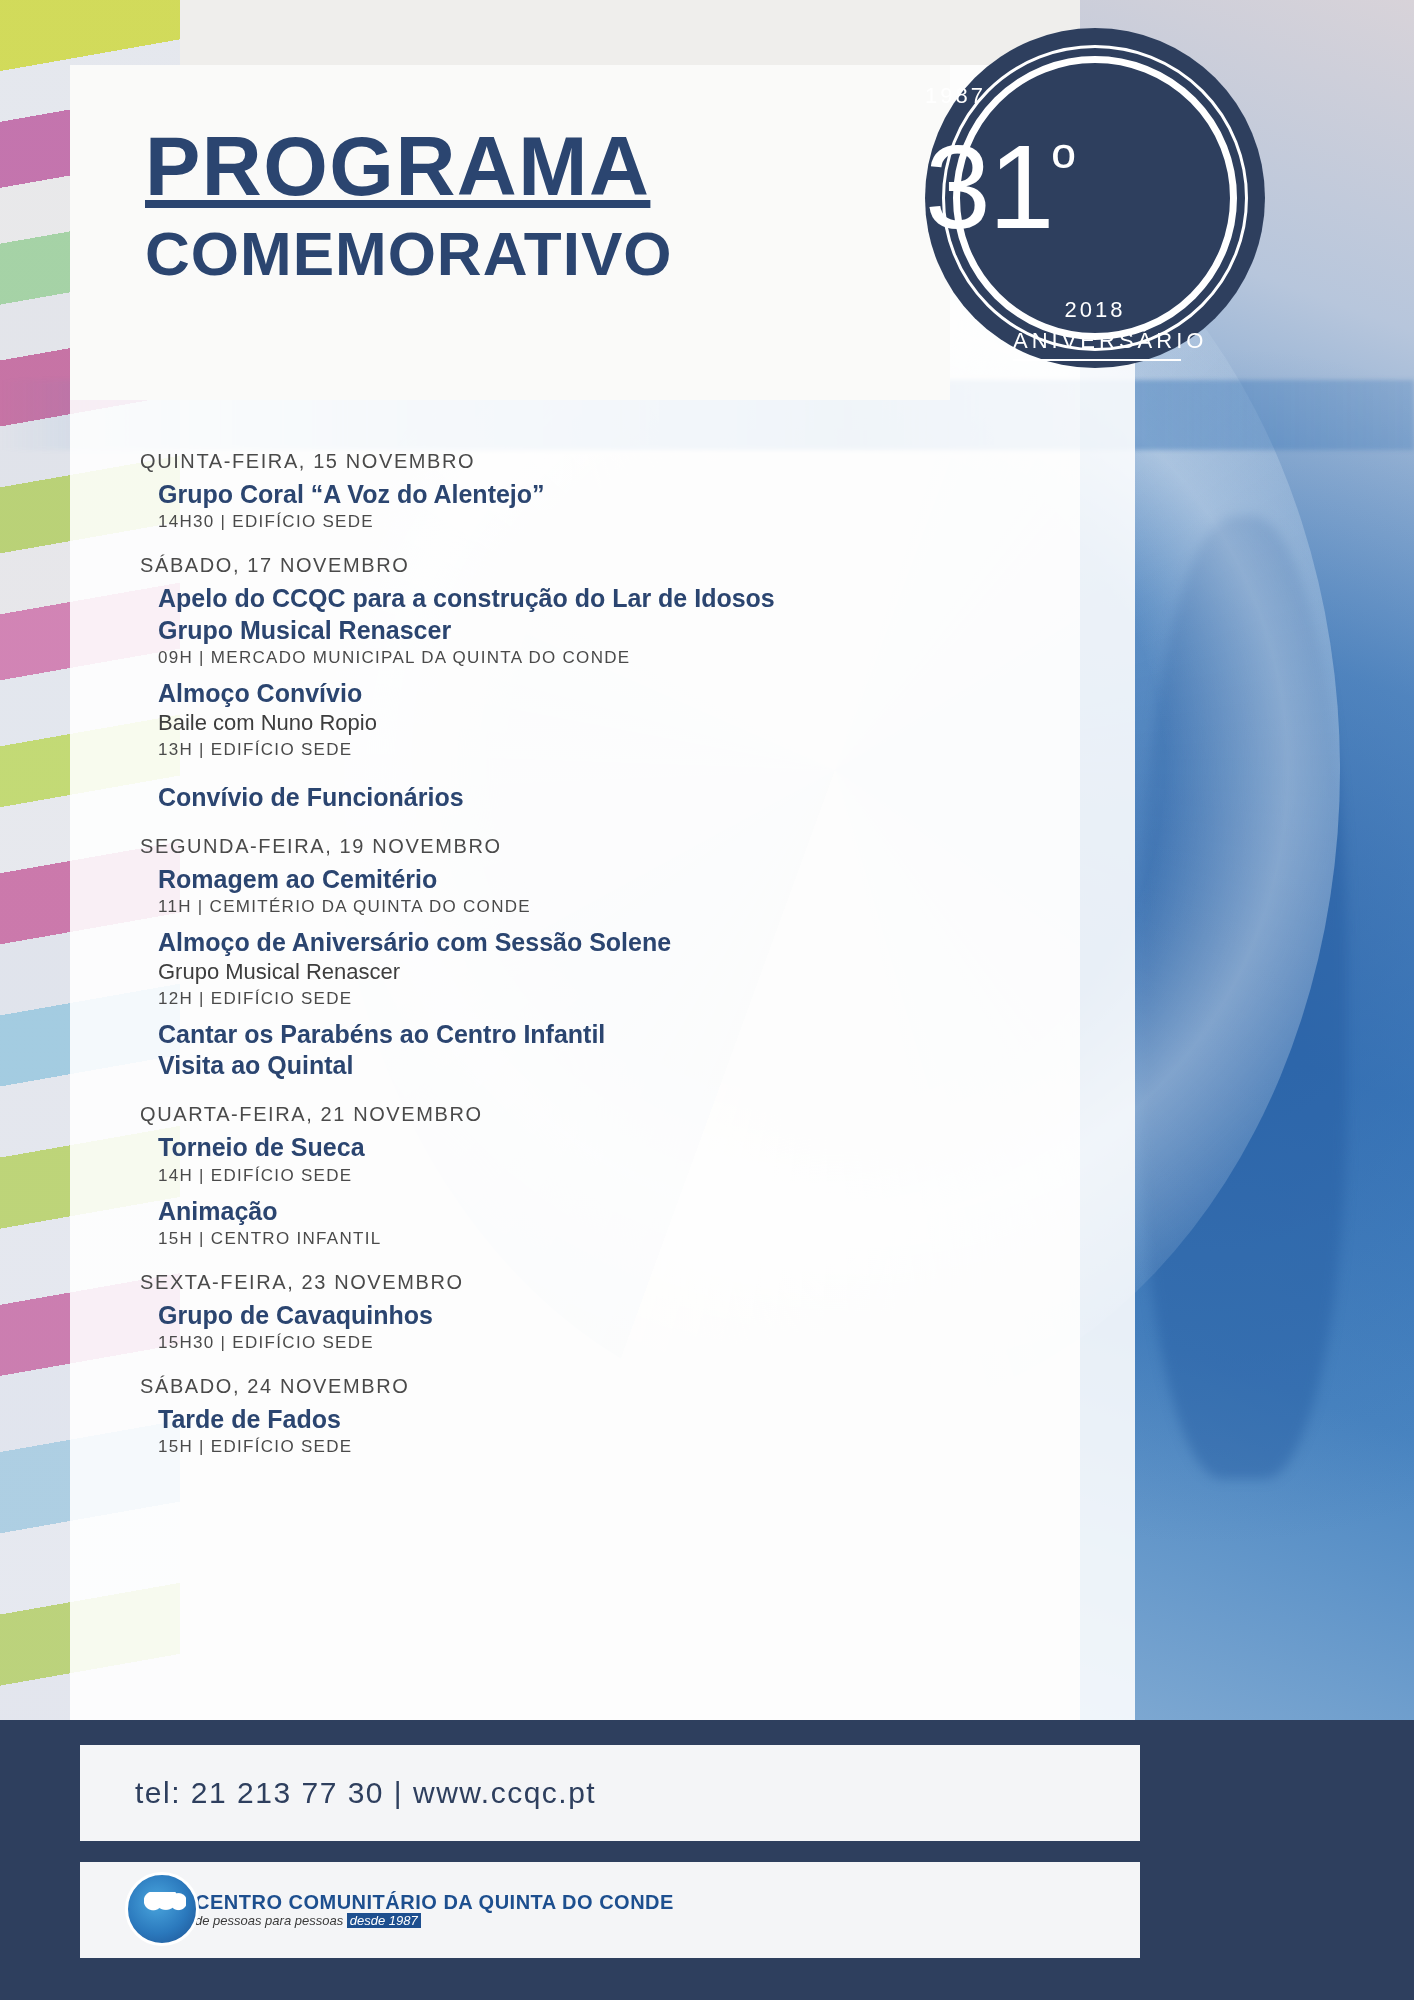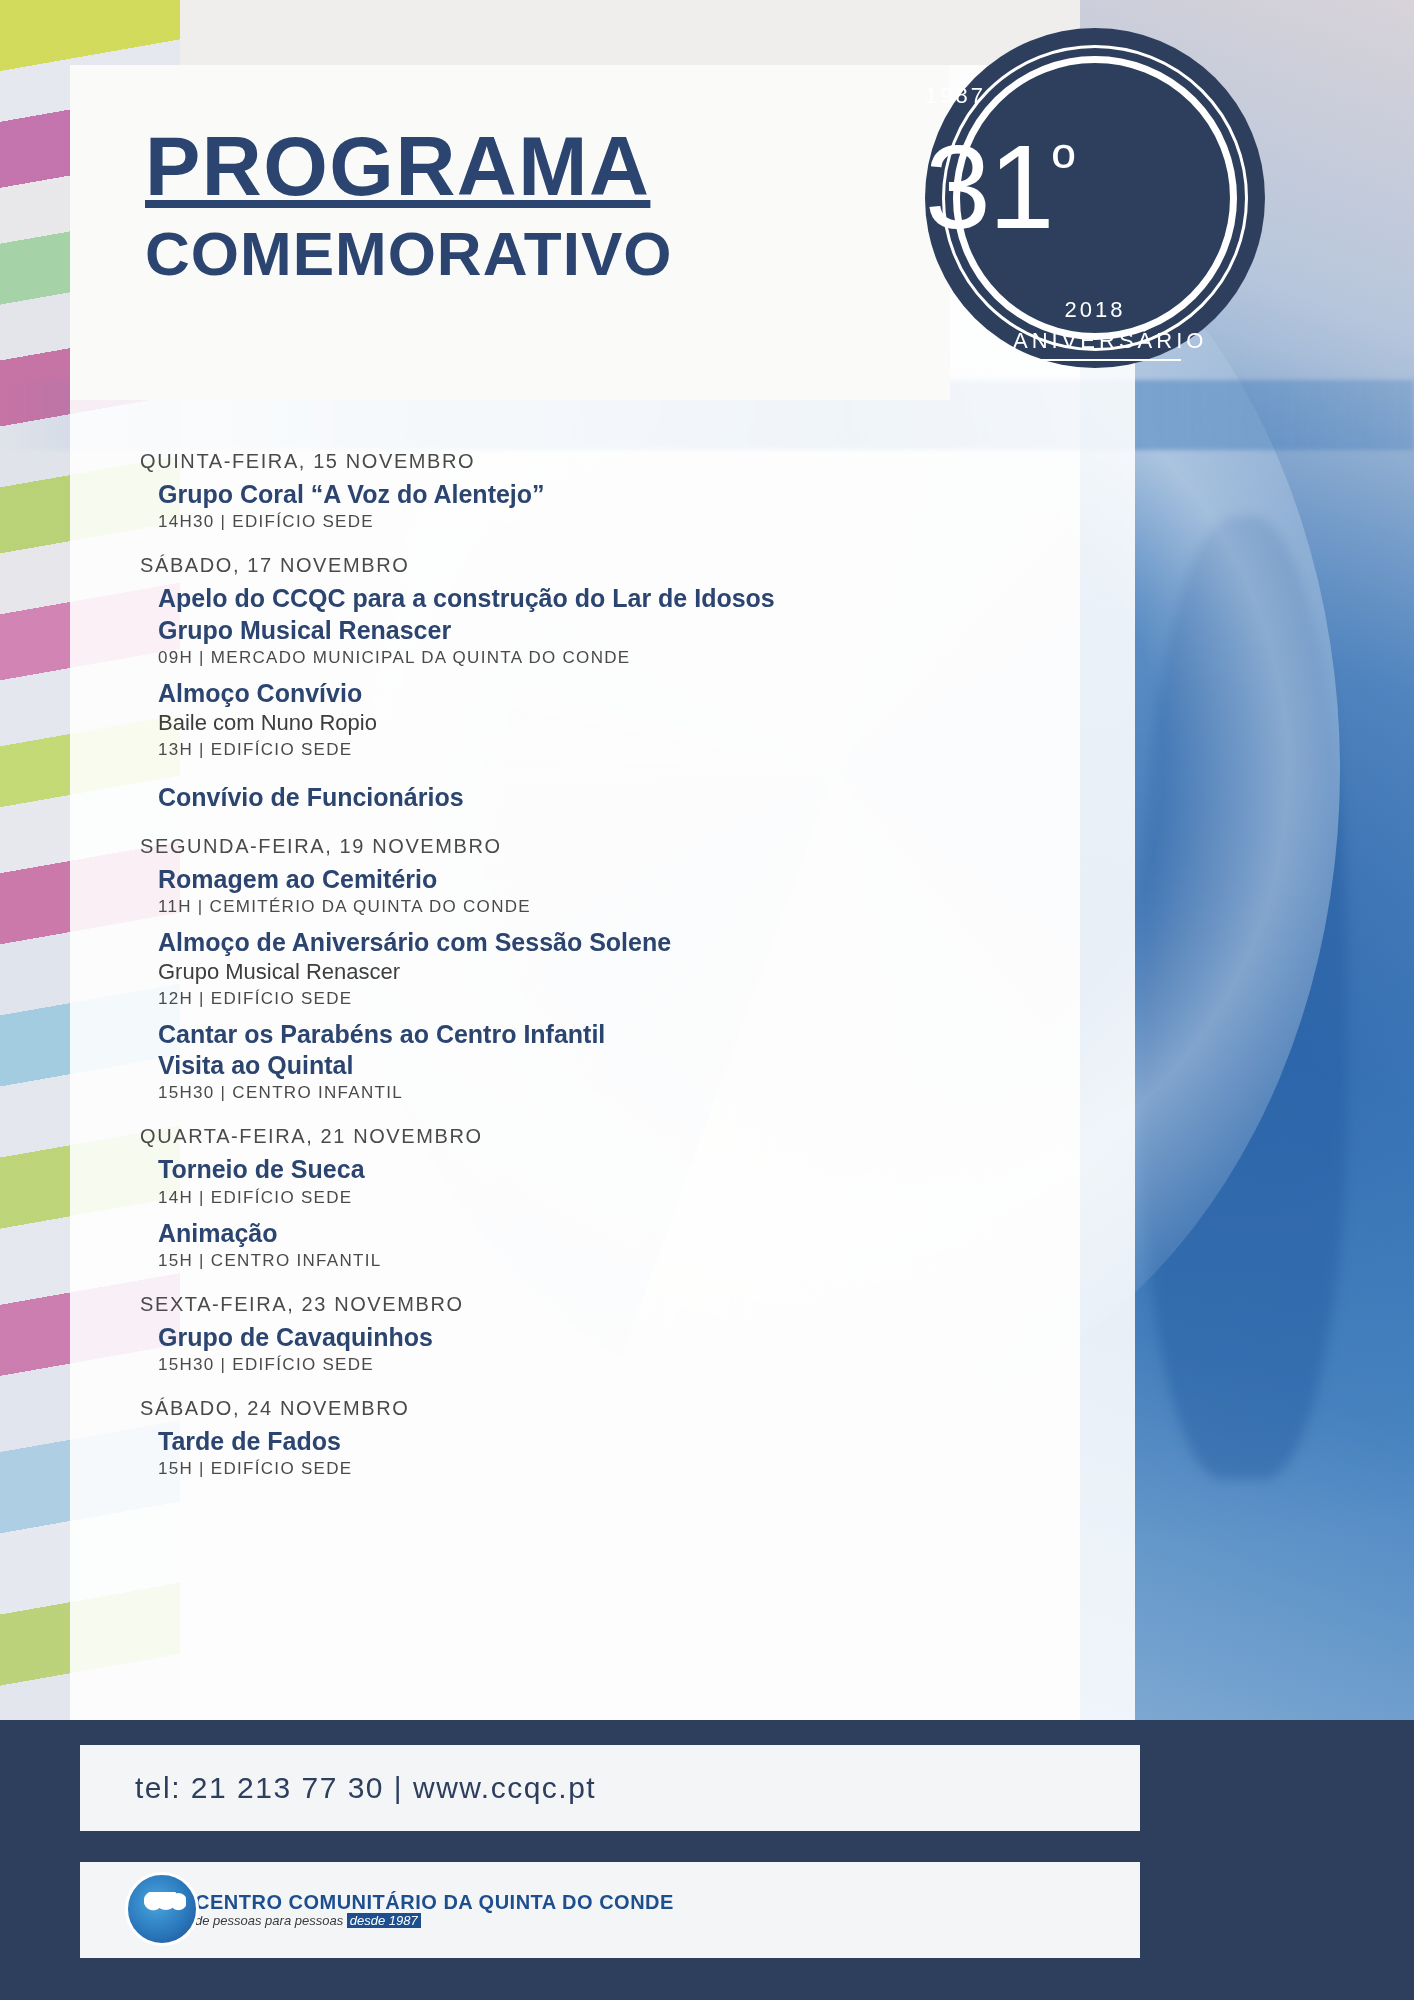--- a/index.html
+++ b/index.html
@@ -271,21 +271,21 @@
     top: 1720px;
     width: 1414px;
     height: 280px;
     background: #2e3f5e;
   }
   .footer-strip {
     position: absolute;
     left: 80px;
     top: 1745px;
     width: 1060px;
-    height: 86px;
+    height: 96px;
     background: #f4f5f7;
     display: flex;
     align-items: center;
     padding-left: 55px;
     box-sizing: border-box;
   }
   .footer-contact {
     font-size: 30px;
     letter-spacing: 1.5px;
     color: #2e3f5e;
@@ -410,21 +410,20 @@
         <div class="ev-meta">11H | CEMITÉRIO DA QUINTA DO CONDE</div>
       </div>
       <div class="ev">
         <div class="ev-title">Almoço de Aniversário com Sessão Solene</div>
         <div class="ev-sub">Grupo Musical Renascer</div>
         <div class="ev-meta">12H | EDIFÍCIO SEDE</div>
       </div>
       <div class="ev">
         <div class="ev-title">Cantar os Parabéns ao Centro Infantil</div>
         <div class="ev-title">Visita ao Quintal</div>
-        <div class="ev-meta">15H30 | CENTRO INFANTIL</div>
       </div>
     </div>
 
     <div class="day-block">
       <div class="day-head">QUARTA-FEIRA, 21 NOVEMBRO</div>
       <div class="ev">
         <div class="ev-title">Torneio de Sueca</div>
         <div class="ev-meta">14H | EDIFÍCIO SEDE</div>
       </div>
       <div class="ev">

